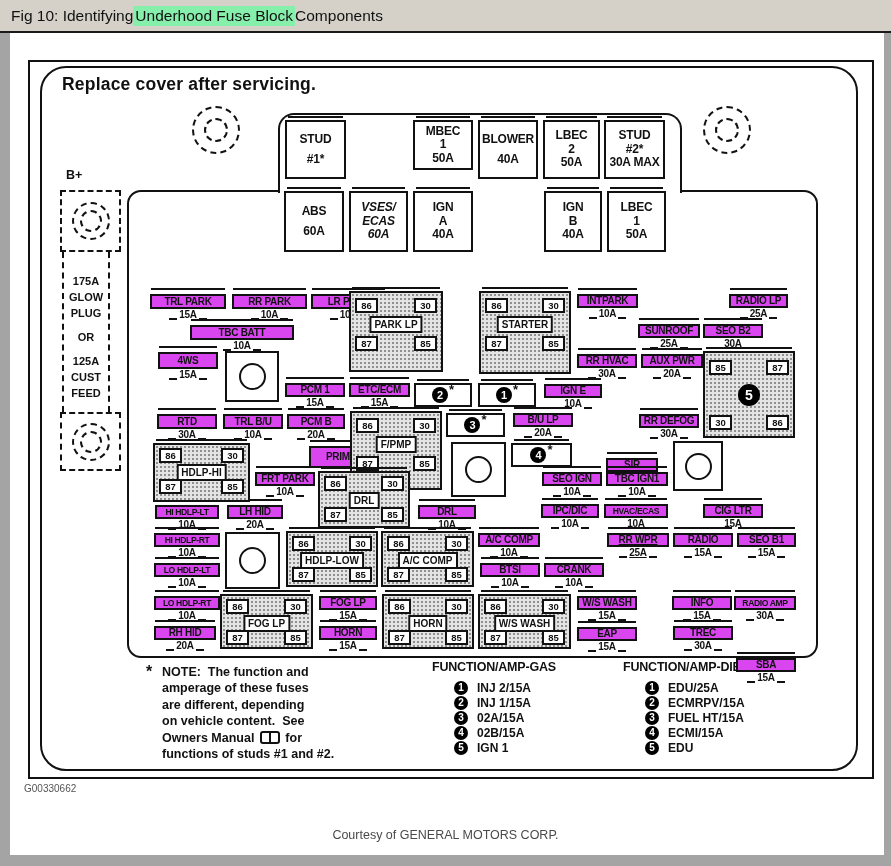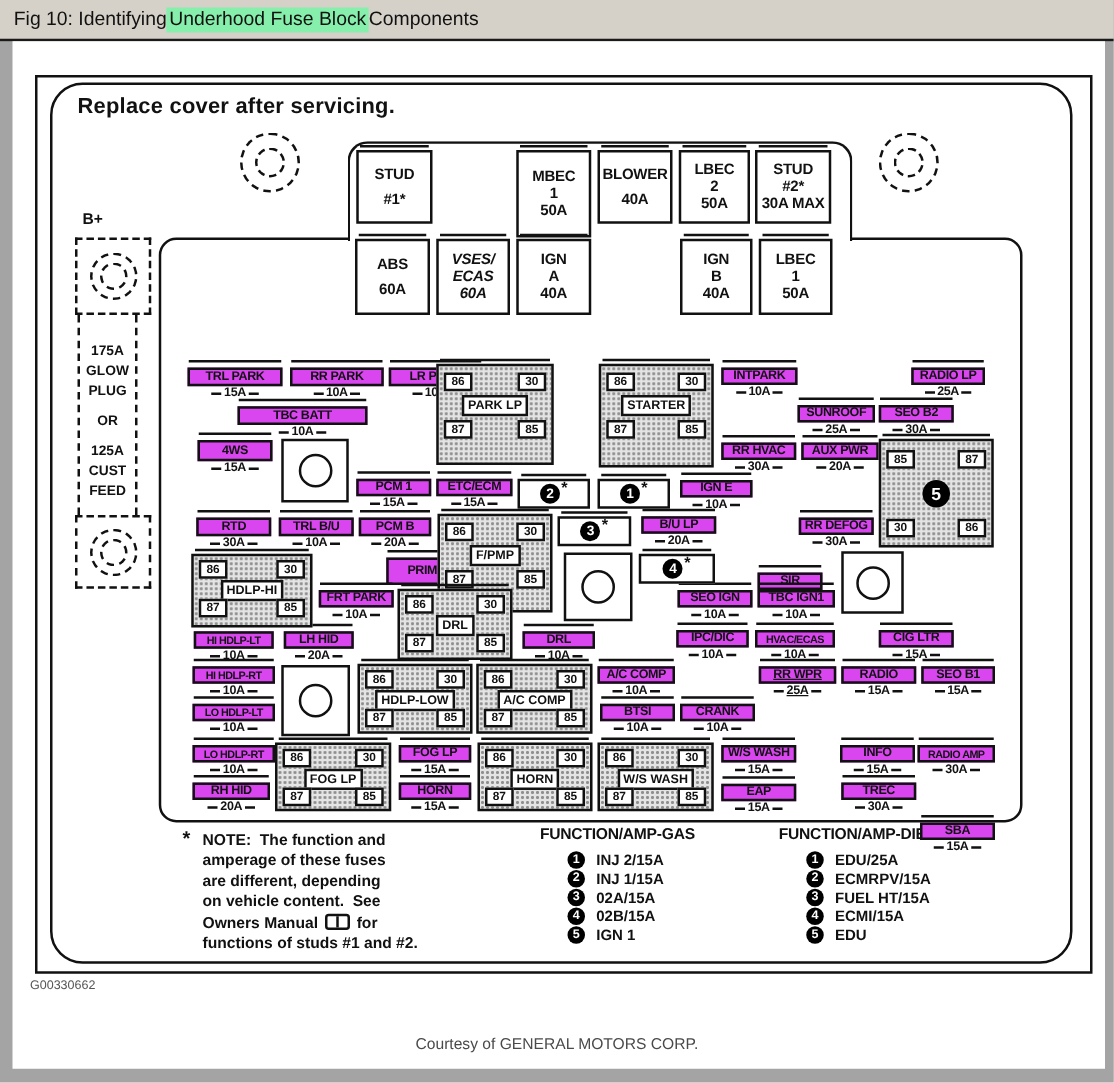--- a/index.html
+++ b/index.html
@@ -49,21 +49,21 @@
   .maxi.spread{justify-content:space-evenly;padding:5px 0;}
   .maxi::before,.fuse::before,.relay::before,.numfuse::before{content:'';position:absolute;top:-6px;
         left:1px;right:1px;border-top:2.5px solid #111;}
 
   
   .fuse{position:absolute;display:flex;flex-direction:column;align-items:center;}
   .fbox{width:100%;flex:1;border:2px solid #111;background:#d946ef;display:flex;align-items:center;
         justify-content:center;}
   .fname{font-weight:bold;font-size:10px;line-height:10px;letter-spacing:-.3px;white-space:nowrap;}
   .fname.long{font-size:8.6px;letter-spacing:-.4px;}
-  .amp{height:11px;display:flex;align-items:center;gap:2px;font-weight:bold;font-size:10px;}
+  .amp{height:11px;display:flex;align-items:flex-end;gap:2px;font-weight:bold;font-size:10px;}
   .amp i{width:8px;height:2px;background:#111;}
   .amp b{letter-spacing:-.3px;}
 
   
   .relay{position:absolute;border:2px solid #111;background-color:#e4e4e4;
         background-image:radial-gradient(circle,#8f8f8f 1px,transparent 1.4px);background-size:4px 4px;}
   .pin{position:absolute;min-width:23px;height:15px;background:#fff;border:2px solid #111;
         font-weight:bold;font-size:9.5px;line-height:11px;text-align:center;padding:0 1px;}
   .pl{left:4px;}.pr{right:4px;}
   .lg .r1{top:5px;}.lg .rlabel{top:23px;}.lg .r2{top:43px;}
@@ -195,21 +195,21 @@
           <span class="ncirc">5</span>
           <span>EDU</span>
         </div>
       </div>
 
     <div id="figcode">G00330662</div>
   <div class="maxi spread" style="left: 285px; top: 120px; width: 61px; height: 59px;">
         <div>STUD</div>
         <div>#1*</div>
       </div>
-      <div class="maxi" style="left: 413px; top: 120px; width: 60px; height: 70px;">
+      <div class="maxi" style="left: 413px; top: 120px; width: 60px; height: 50px;">
         <div>MBEC</div>
         <div>1</div>
         <div>50A</div>
       </div>
       <div class="maxi spread" style="left: 478px; top: 120px; width: 60px; height: 59px;">
         <div>BLOWER</div>
         <div>40A</div>
       </div>
       <div class="maxi" style="left: 543px; top: 120px; width: 57px; height: 59px;">
         <div>LBEC</div>

